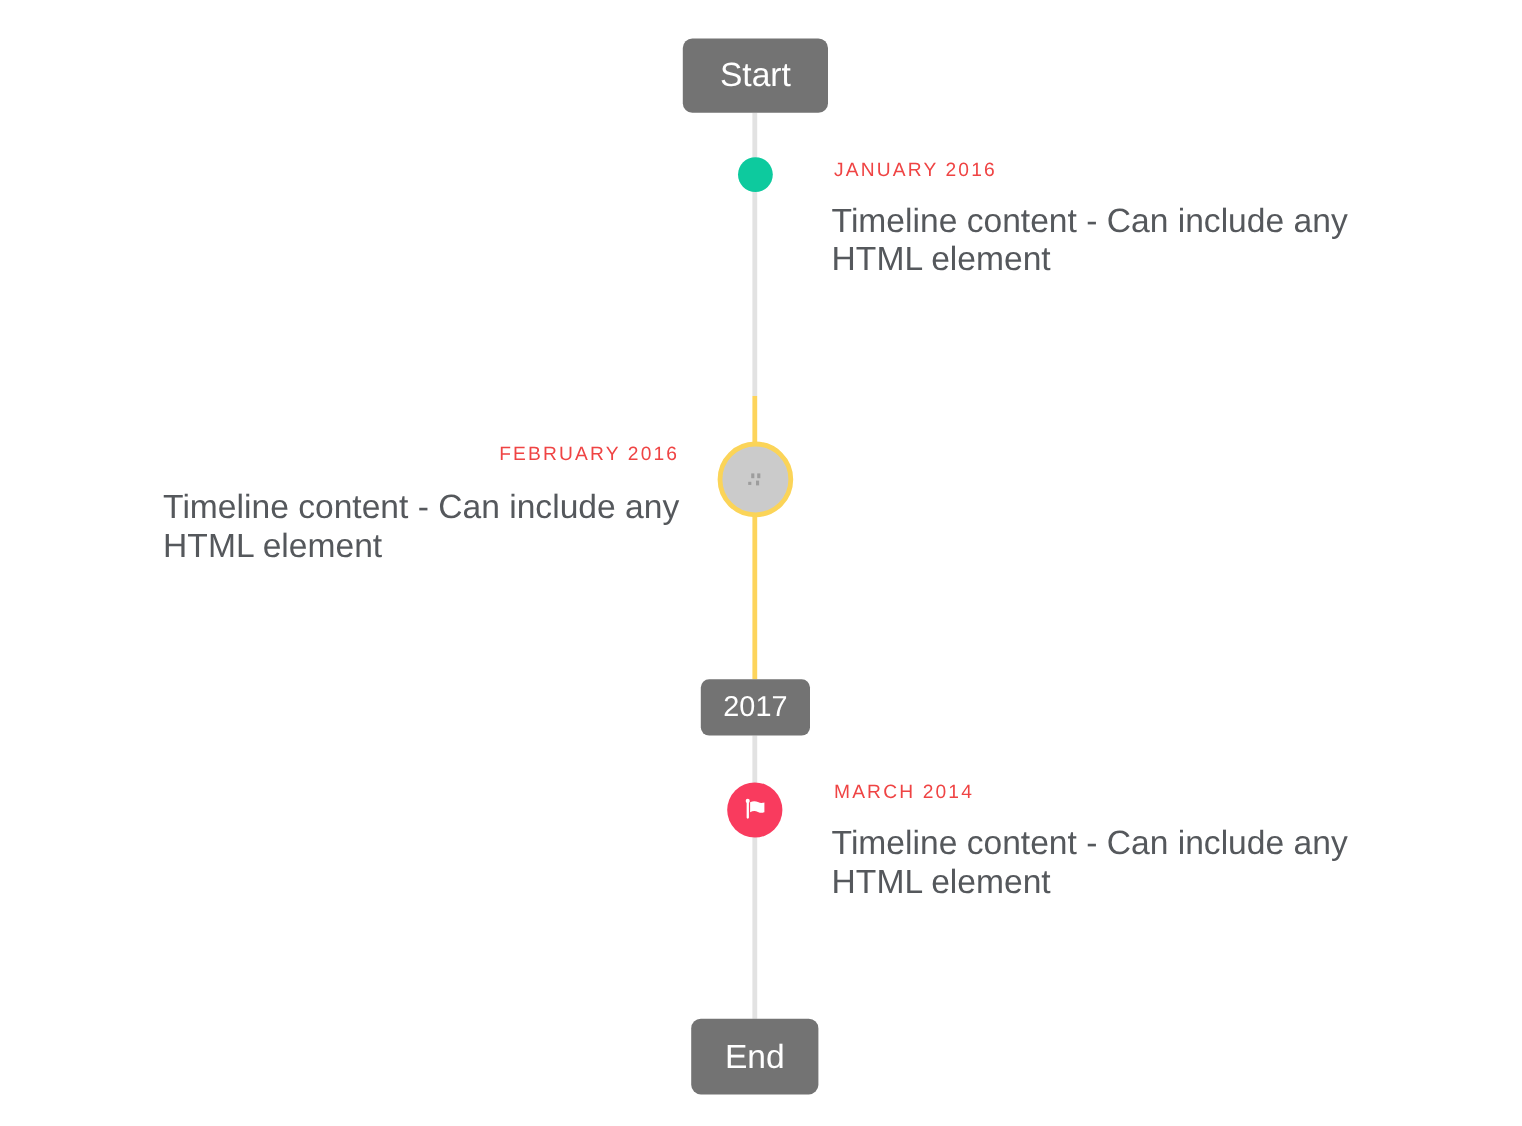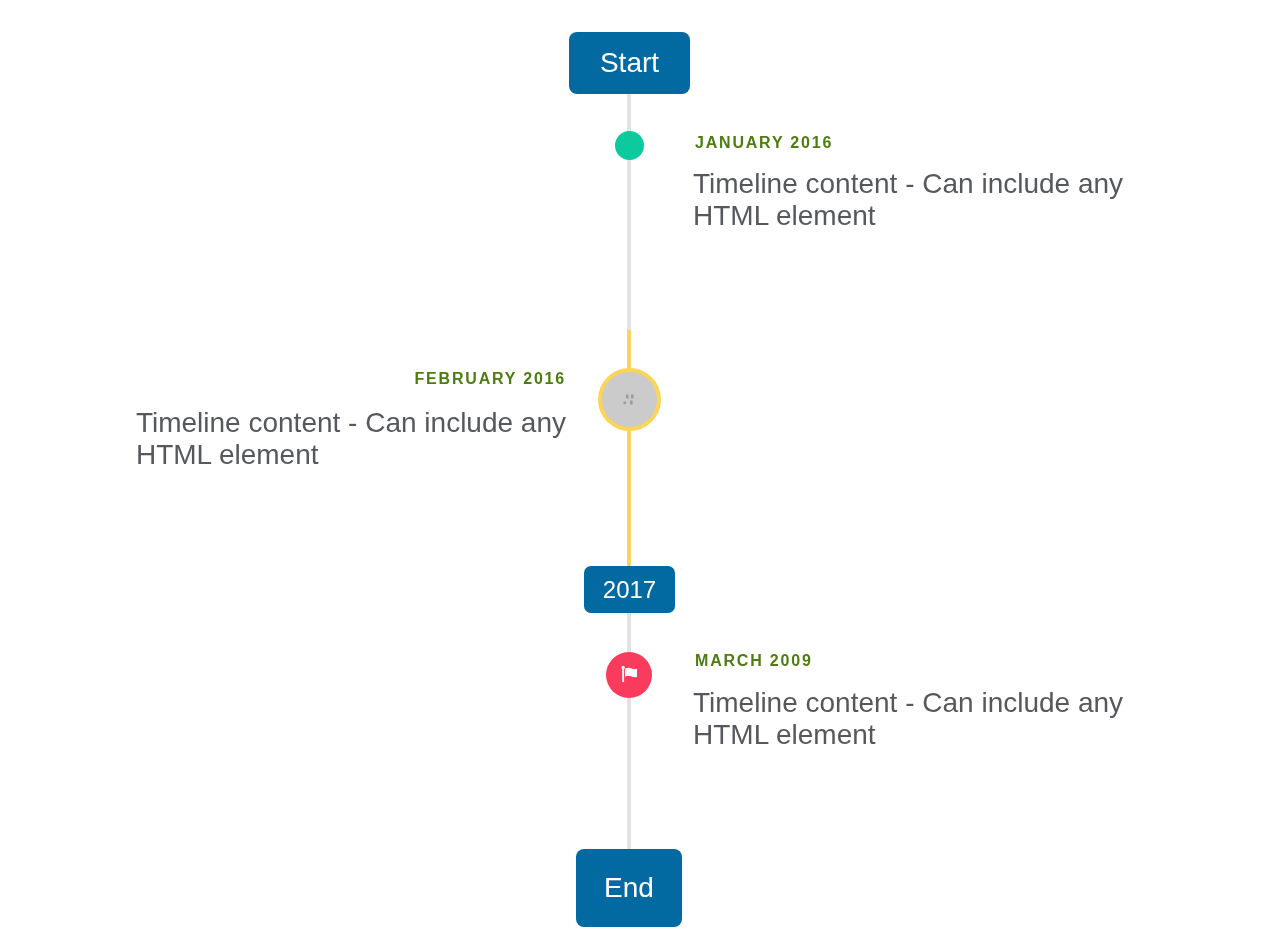--- a/index.html
+++ b/index.html
@@ -23,29 +23,29 @@
   .seg1 { top: 94px;  height: 236px; }
   .seg2 { top: 330px; height: 236px; }
   .seg3 { top: 613px; height: 236px; }
 
   
   .badge {
     position: absolute;
     display: flex;
     align-items: center;
     justify-content: center;
-    background: #0369a1;
+    background: #737373;
     color: #ffffff;
     border-radius: 8px;
     z-index: 2;
     box-sizing: border-box;
   }
   .badge-start { left: 569px; top: 32px;  width: 121px; height: 62px; font-size: 28px; }
   .badge-year  { left: 584px; top: 566px; width: 91px;  height: 47px; font-size: 24px; border-radius: 7px; text-align: right; }
-  .badge-end   { left: 576px; top: 849px; width: 106px; height: 78px; font-size: 28px; }
+  .badge-end   { left: 576px; top: 849px; width: 106px; height: 63px; font-size: 28px; }
 
   
   .marker { position: absolute; z-index: 2; box-sizing: border-box; }
   .marker-dot {
     left: 615px; top: 131px;
     width: 29px; height: 29px;
     border-radius: 50%;
     background: #0dca9e;
   }
   .marker-image {
@@ -65,23 +65,23 @@
     background: #f93b5e;
     display: flex;
     align-items: center;
     justify-content: center;
   }
 
   
   .item-title {
     position: absolute;
     font-size: 16px;
-    font-weight: 700;
+    font-weight: 400;
     letter-spacing: 1.8px;
-    color: #4d7c0f;
+    color: #ef4444;
     z-index: 1;
   }
   .item-content {
     position: absolute;
     font-size: 28px;
     line-height: 32px;
     color: #55585c;
     white-space: pre-line;
     z-index: 1;
   }
@@ -134,17 +134,17 @@
     <span>
       <svg class="icon-svg" width="24" height="24" viewBox="0 0 24 24">
         <g fill="#ffffff">
           <circle cx="6.1" cy="4.4" r="1.7"></circle>
           <rect x="5.2" y="4.8" width="1.9" height="14.4" rx="0.95"></rect>
           <path d="M8.1 5.6c2.3-1.2 4.4-1.2 6.5-.2 1.9.9 3.6 1 5.4.3v8.2c-1.8.7-3.5.6-5.4-.3-2.1-1-4.2-1-6.5.2z"></path>
         </g>
       </svg>
     </span>
   </div>
-  <div class="item-title t-mar">MARCH 2009</div>
+  <div class="item-title t-mar">MARCH 2014</div>
   <div class="item-content c-mar">Timeline content - Can include any
 HTML element</div>
 
 </div>
 
 </body></html>

